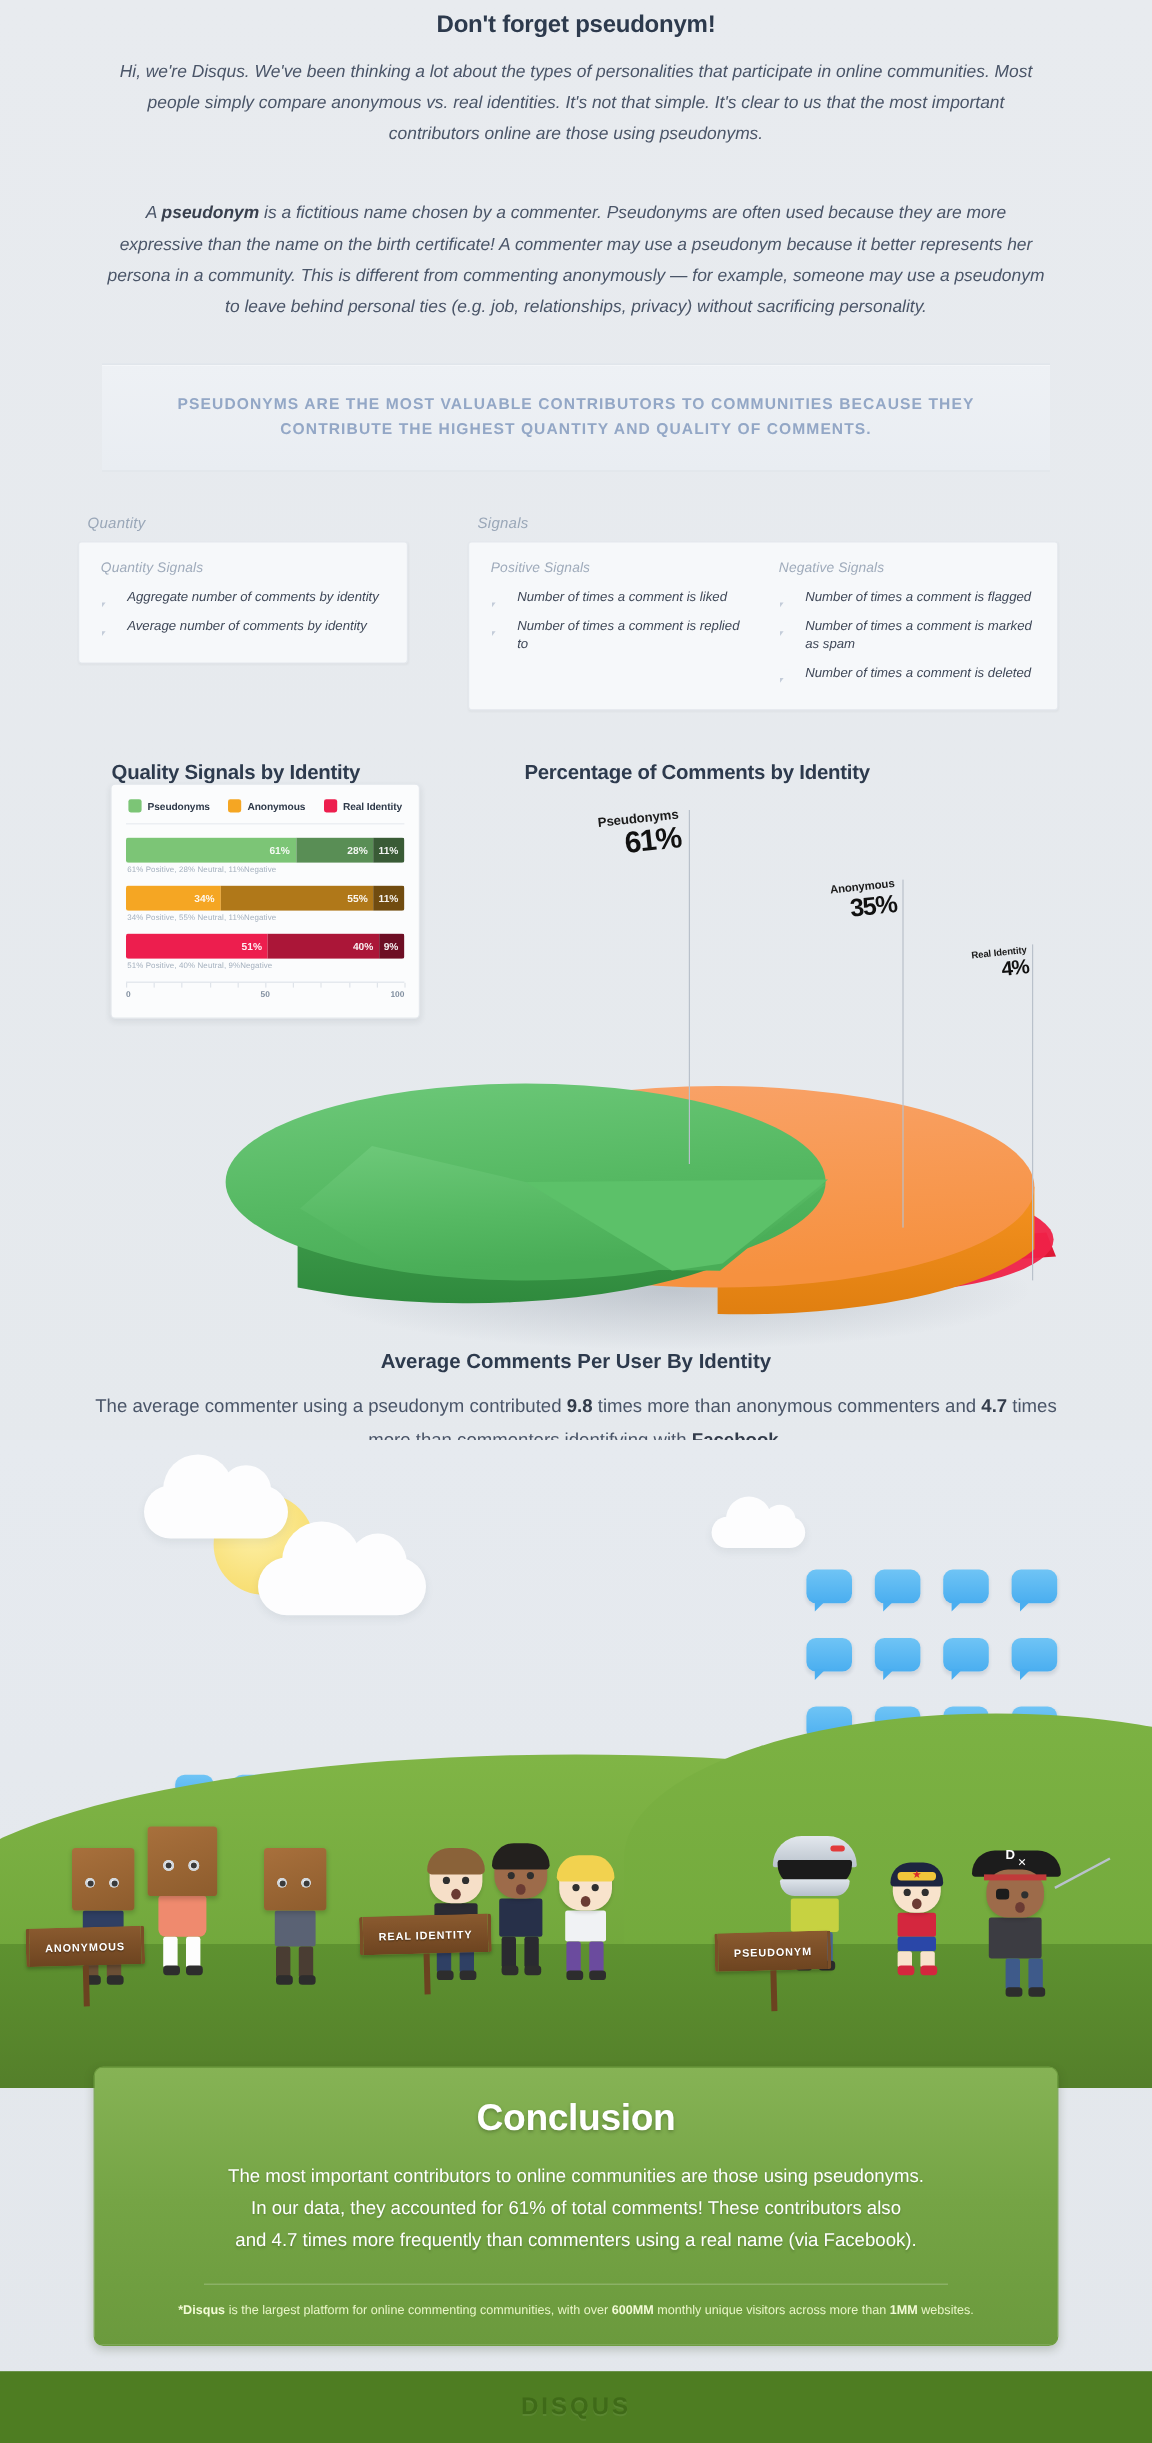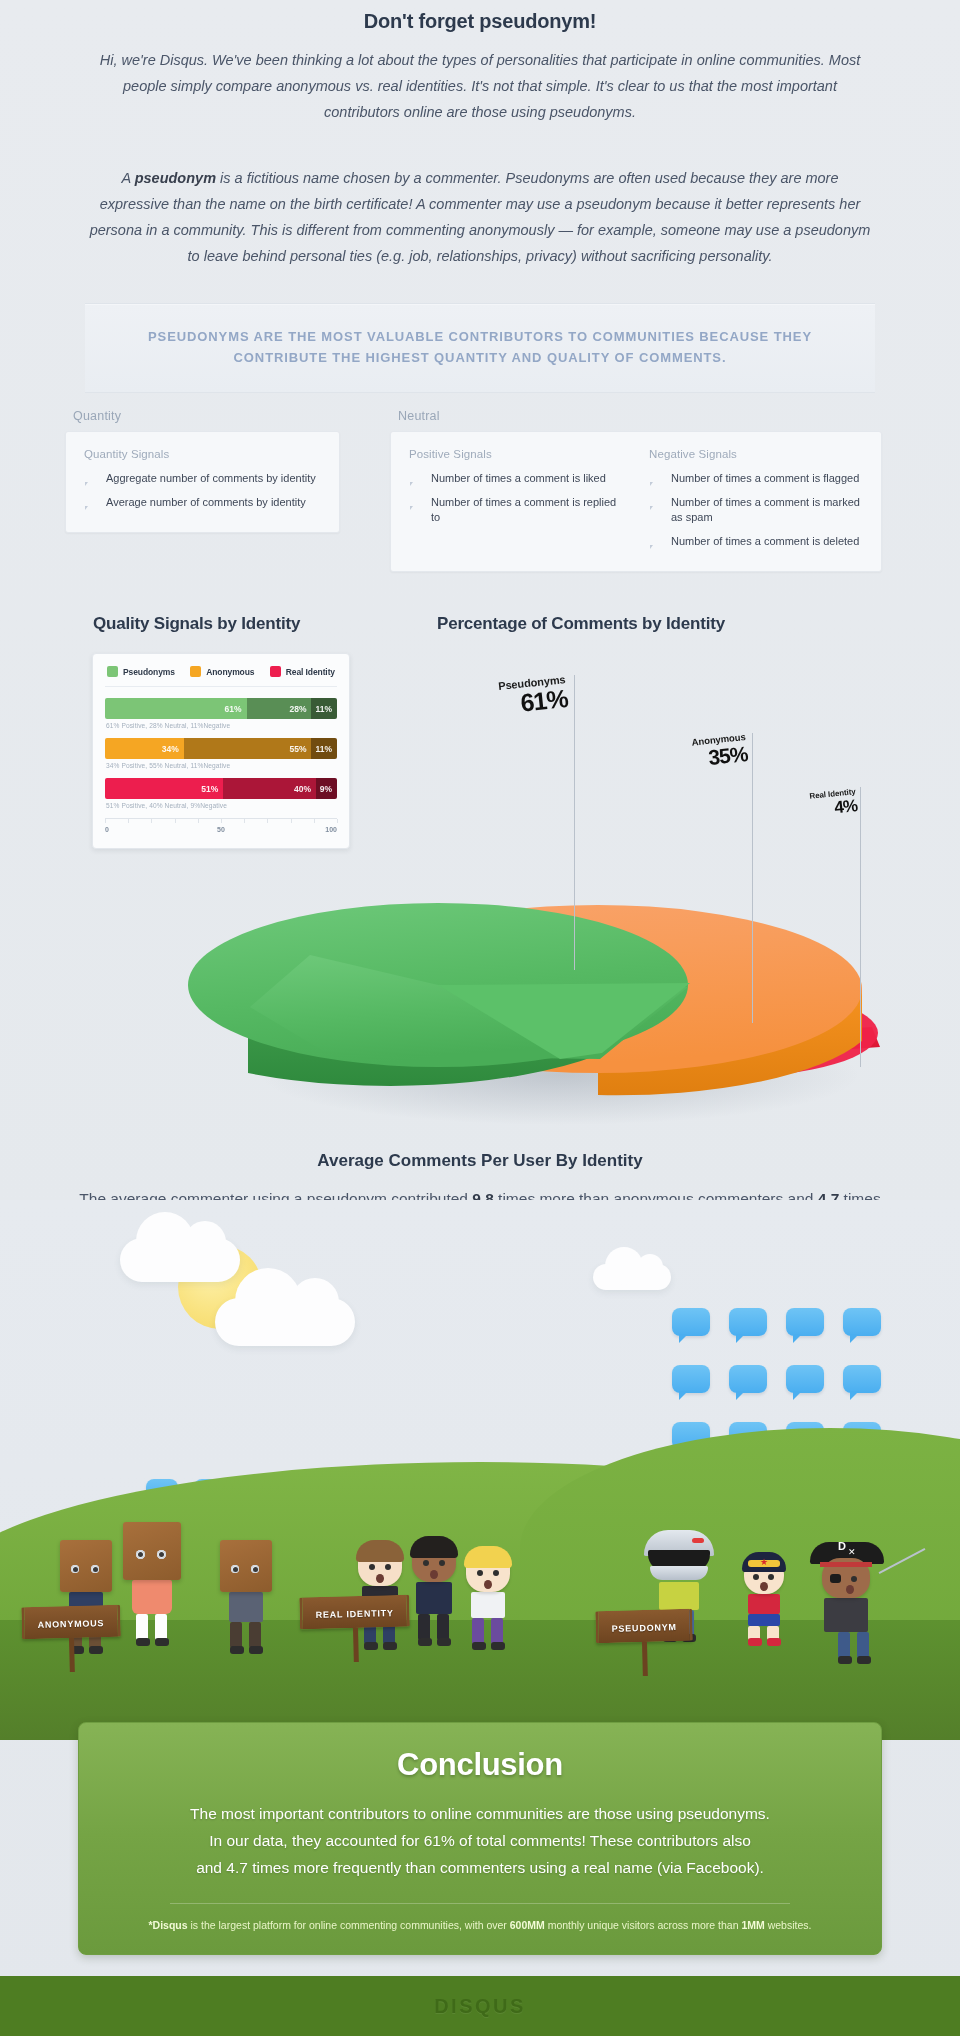--- a/index.html
+++ b/index.html
@@ -62,24 +62,25 @@
     font-weight: bold;
     letter-spacing: 0.9px;
     line-height: 21px;
     color: #93a7c6;
     text-transform: uppercase;
   }
 
   
   .signals-row {
     width: 830px;
-    margin: 16px auto 0 auto;
+    margin: 36px auto 0 auto;
     display: flex;
     gap: 50px;
     align-items: flex-start;
+    font-style: italic;
   }
   .sig-col-small { width: 275px; }
   .sig-col-large { width: 492px; }
 
   .sig-heading {
     font-size: 12.5px;
     color: #9aa7b8;
     margin: 0 0 8px 8px;
     letter-spacing: 0.2px;
   }
@@ -265,21 +266,21 @@
   }
   .leader {
     position: absolute;
     width: 1px;
     background: #b9c1cb;
   }
 
   
   .avg-block {
     position: absolute;
-    left: 0; top: 1151px;
+    left: 0; top: 1125px;
     width: 960px;
     text-align: center;
   }
   .avg-title {
     font-size: 17px;
     font-weight: bold;
     color: #2d3a4d;
     margin-bottom: 14px;
   }
   .avg-copy {
@@ -545,21 +546,21 @@
           </div>
           <div class="sig-item">
             <span class="bubble-icon"><span class="b"></span><span class="tail"></span></span>
             <span class="sig-label">Average number of comments by identity</span>
           </div>
         </div>
       </div>
     </div>
 
     <div class="sig-col-large">
-      <div class="sig-heading">Neutral</div>
+      <div class="sig-heading">Signals</div>
       <div class="sig-card">
 
         <div class="sig-group">
           <div class="sig-sub">Positive Signals</div>
           <div class="sig-item">
             <span class="bubble-icon"><span class="b"></span><span class="tail"></span><span class="plus">+</span></span>
             <span class="sig-label">Number of times a comment is liked</span>
           </div>
           <div class="sig-item">
             <span class="bubble-icon"><span class="b"></span><span class="tail"></span><span class="plus">+</span></span>

